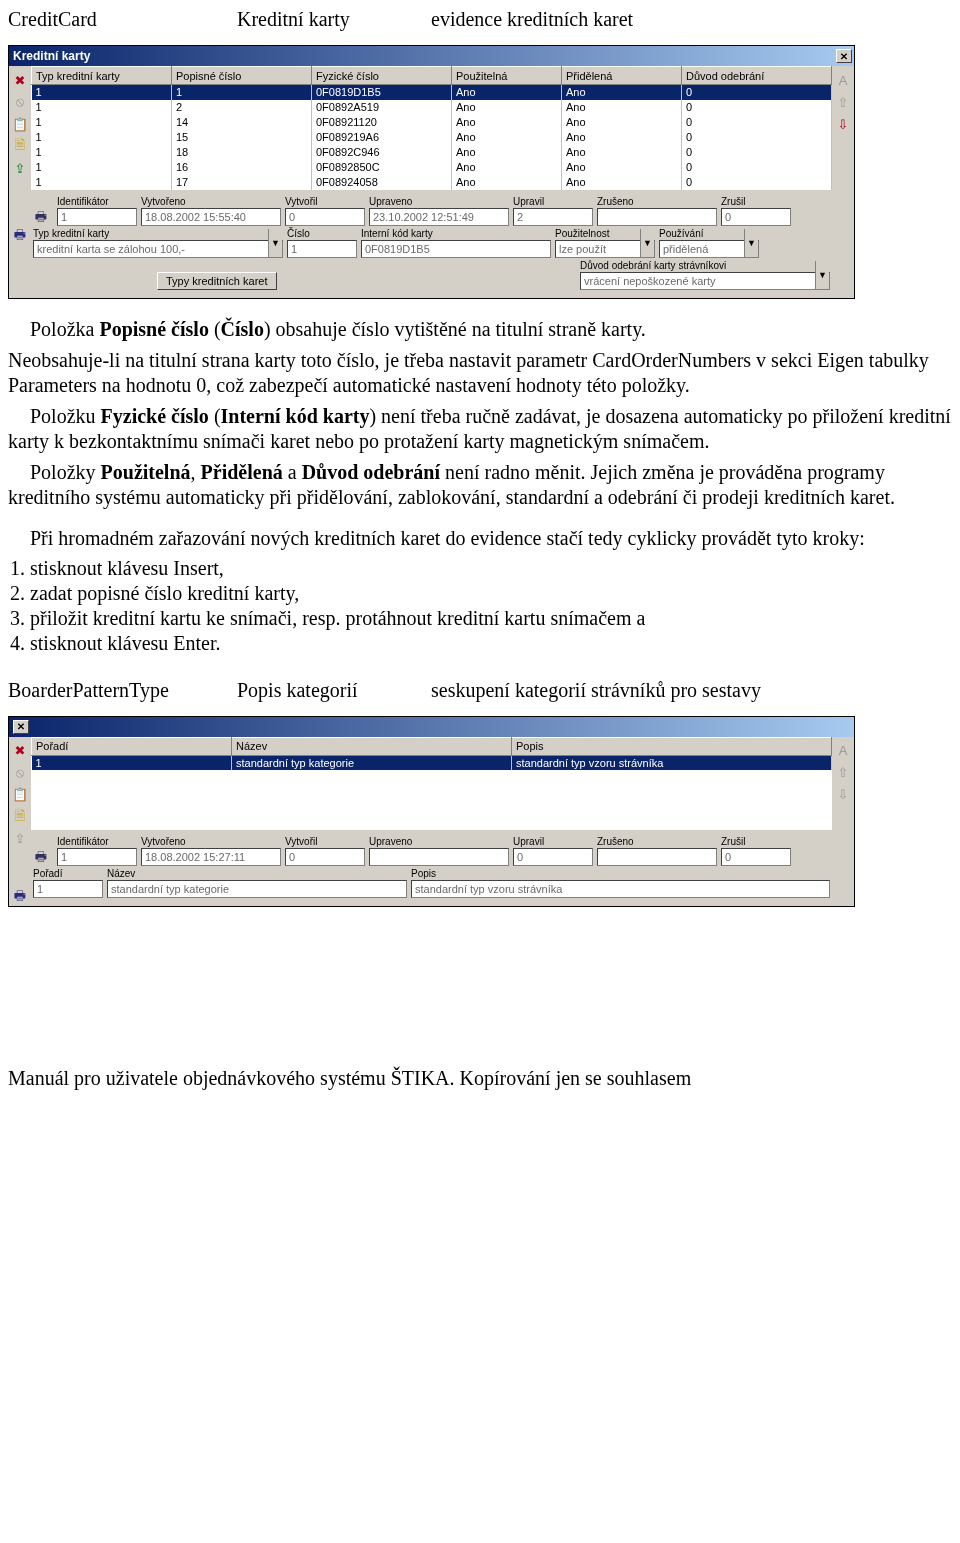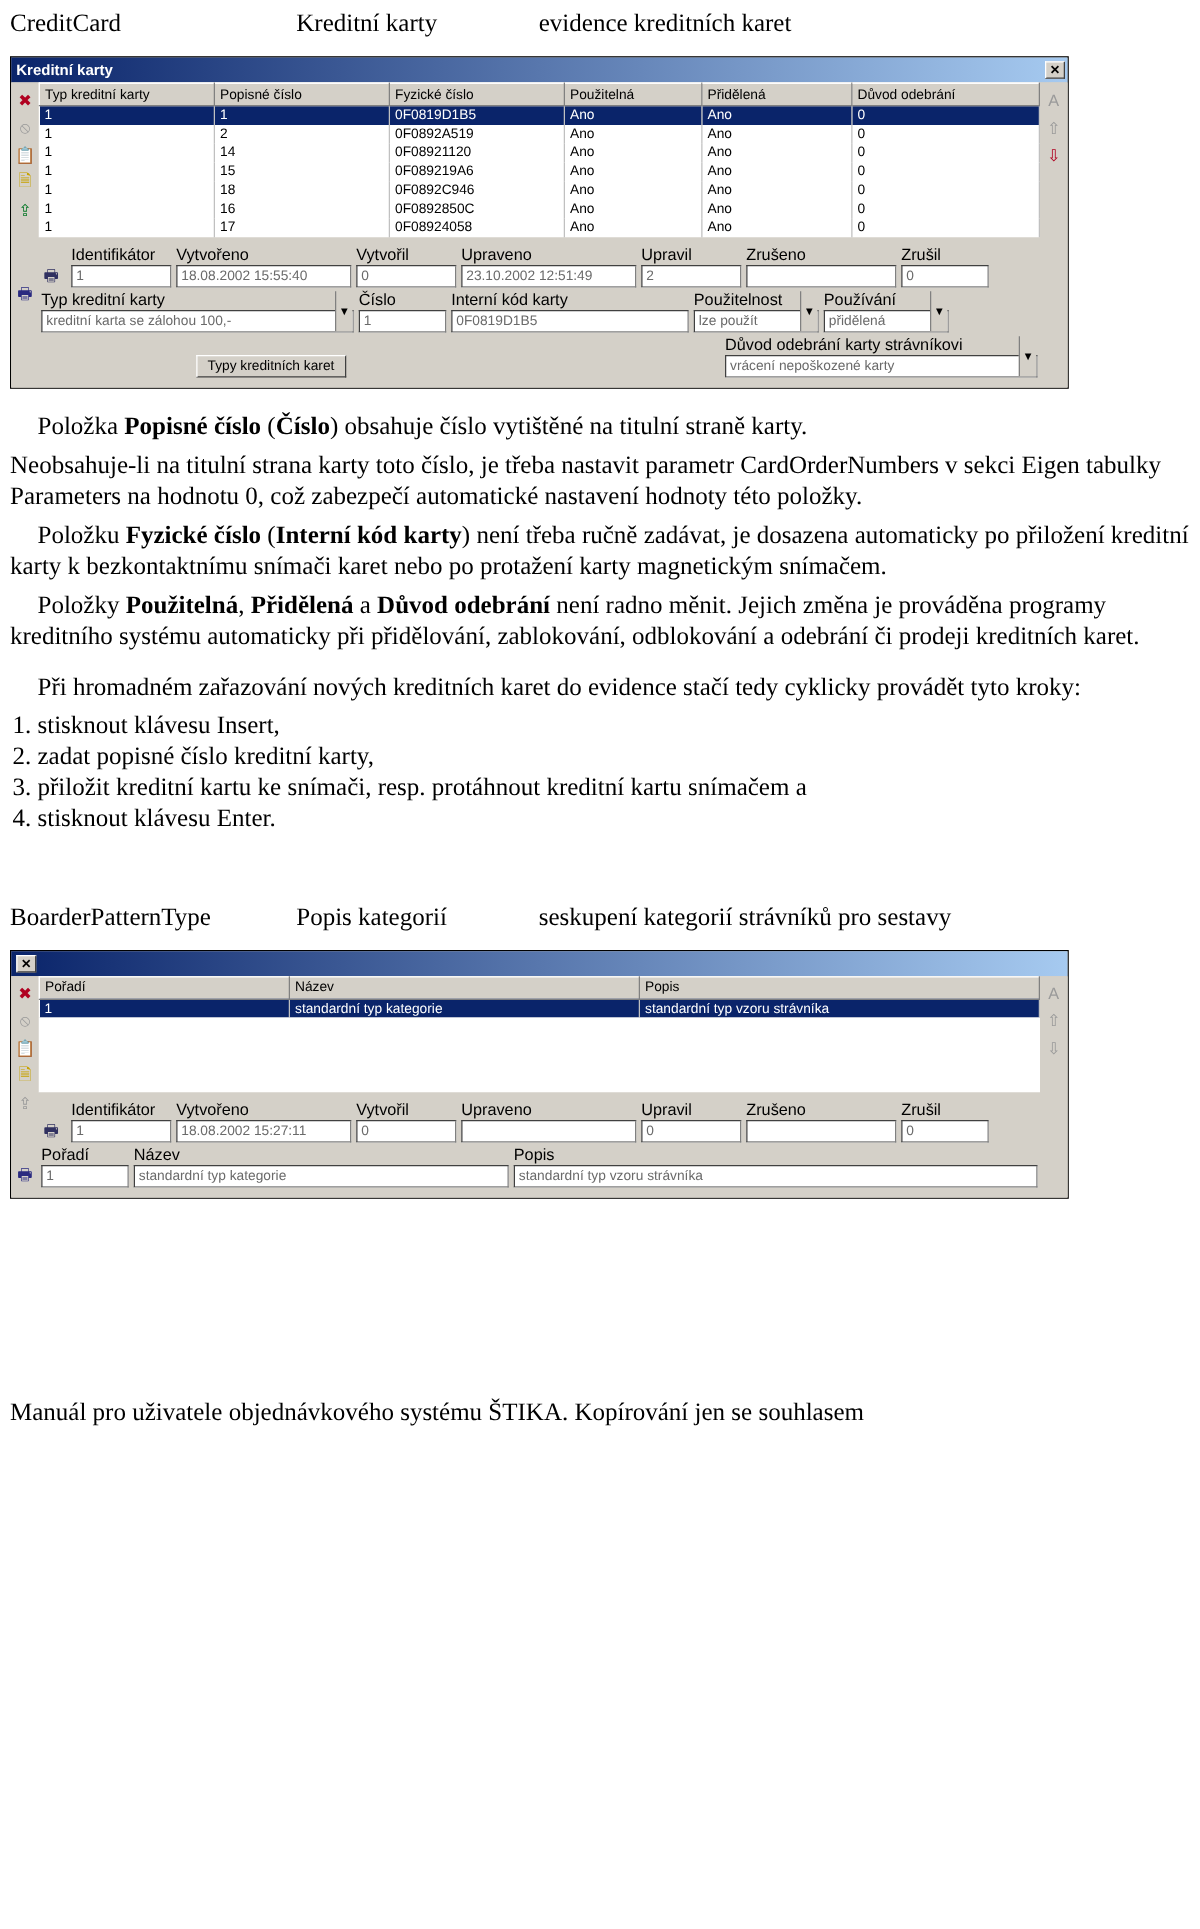--- a/index.html
+++ b/index.html
@@ -91,21 +91,21 @@
 
   
   .form-area {
     background: #d4d0c8;
     padding: 4px 2px 6px 2px;
     font-size: 11px;
     color: #000;
   }
   .frow { display: flex; align-items: flex-end; gap: 4px; margin: 2px 0; }
   .ffield { display: flex; flex-direction: column; }
-  .ffield .lbl { font-size: 13px; color: #000; margin-bottom: 1px; }
+  .ffield .lbl { font-size: 10px; color: #000; margin-bottom: 1px; }
   .ffield .inp, .btn3d {
     background: #fff;
     border: 1px solid #808080;
     border-top-color: #404040; border-left-color: #404040;
     height: 18px;
     padding: 1px 3px;
     font-size: 11px;
     color: #6a6a6a;
     display: flex; align-items: center;
     white-space: nowrap;
@@ -310,31 +310,31 @@
   </div>
 
   <p class="indent">
     <span>Položka </span><b>Popisné číslo</b><span> (</span><b>Číslo</b><span>) obsahuje číslo vytištěné na titulní straně karty.</span>
   </p>
   <p>Neobsahuje-li na titulní strana karty toto číslo, je třeba nastavit parametr CardOrderNumbers v sekci Eigen tabulky Parameters na hodnotu 0, což zabezpečí automatické nastavení hodnoty této položky.</p>
   <p class="indent">
     <span>Položku </span><b>Fyzické číslo</b><span> (</span><b>Interní kód karty</b><span>) není třeba ručně zadávat, je dosazena automaticky po přiložení kreditní karty k bezkontaktnímu snímači karet nebo po protažení karty magnetickým snímačem.</span>
   </p>
   <p class="indent">
-    <span>Položky </span><b>Použitelná</b><span>, </span><b>Přidělená</b><span> a </span><b>Důvod odebrání</b><span> není radno měnit. Jejich změna je prováděna programy kreditního systému automaticky při přidělování, zablokování, odblokování a odebrání či prodeji kreditních karet.</span>
+    <span>Položky </span><b>Použitelná</b><span>, </span><b>Přidělená</b><span> a </span><b>Důvod odebrání</b><span> není radno měnit. Jejich změna je prováděna programy kreditního systému automaticky při přidělování, zablokování, standardní a odebrání či prodeji kreditních karet.</span>
   </p>
   <p class="indent" style="margin-top:16px">Při hromadném zařazování nových kreditních karet do evidence stačí tedy cyklicky provádět tyto kroky:</p>
   <ol class="steps" id="steps">
       <li>stisknout klávesu Insert,</li>
       <li>zadat popisné číslo kreditní karty,</li>
       <li>přiložit kreditní kartu ke snímači, resp. protáhnout kreditní kartu snímačem a</li>
       <li>stisknout klávesu Enter.</li>
     </ol>
 
-  <div class="hdr-row" style="margin-top:56px">
+  <div class="hdr-row" style="margin-top:24px">
     <span class="c1">BoarderPatternType</span>
     <span class="c2">Popis kategorií</span>
     <span class="c3">seskupení kategorií strávníků pro sestavy</span>
   </div>
 
   <div class="win">
     <div class="titlebar">
       <span class="xbtn">✕</span>
     </div>
     <div class="panel-body">

